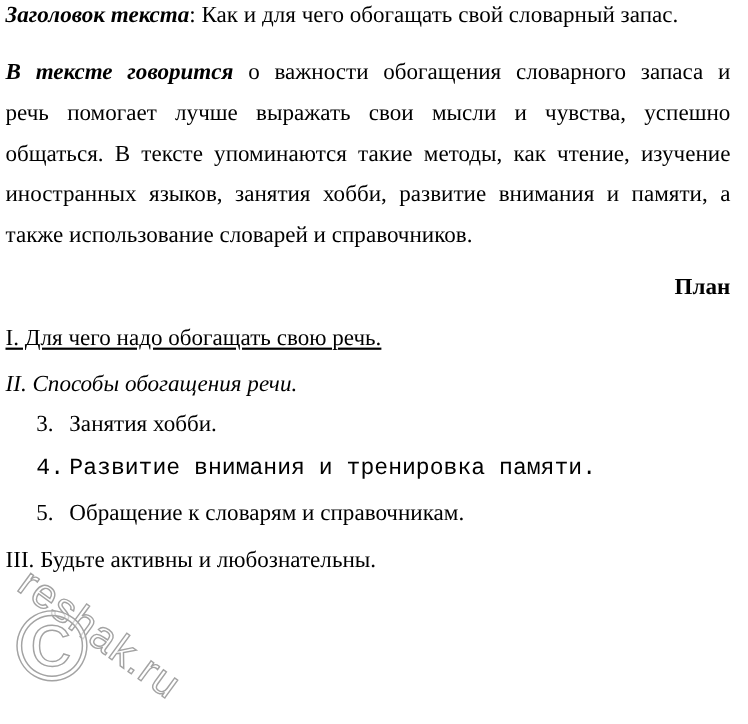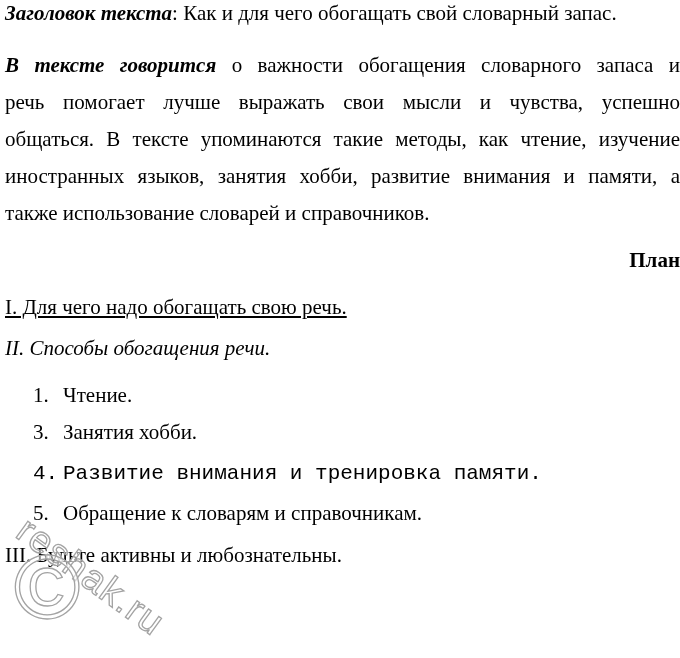--- a/index.html
+++ b/index.html
@@ -13,21 +13,21 @@
     color: #000000;
     font-family: "Liberation Serif", "DejaVu Serif", serif;
     font-size: 21px;
     line-height: 37px;
     overflow: hidden;
     position: relative;
   }
   .page {
     display: flow-root;
     padding-left: 5px;
-    padding-right: 0;
+    padding-right: 16px;
   }
   .lead {
     font-weight: bold;
     font-style: italic;
   }
   .title-line {
     margin-top: -5px;
     white-space: nowrap;
   }
   .summary {
@@ -81,21 +81,20 @@
     <div class="jline">иностранных языков, занятия хобби, развитие внимания и памяти, а</div>
     <div class="jline last">также использование словарей и справочников.</div>
   </div>
 
   <div class="plan-heading">План</div>
 
   <div class="plan-i">I. Для чего надо обогащать свою речь.</div>
 
   <div class="plan-ii">II. Способы обогащения речи.</div>
 
-  <div class="sub sub-1"><span class="num">1.</span><span>Чтение.</span></div>
   <div class="sub"><span class="num">3.</span><span>Занятия хобби.</span></div>
   <div class="sub sub-4"><span class="num">4.</span><span>Развитие внимания и тренировка памяти.</span></div>
   <div class="sub sub-5"><span class="num">5.</span><span>Обращение к словарям и справочникам.</span></div>
 
   <div class="plan-iii">III. Будьте активны и любознательны.</div>
 
 </div>
 
 <svg class="watermark" viewBox="0 0 178 166" xmlns="http://www.w3.org/2000/svg">
   <text x="14" y="44" transform="rotate(36 14 44)" font-family="Liberation Sans, DejaVu Sans, sans-serif" font-size="38" letter-spacing="1.5" fill="rgba(255,255,255,0.55)" stroke-width="1.3" stroke="#a3a3a3">reshak.ru</text>

